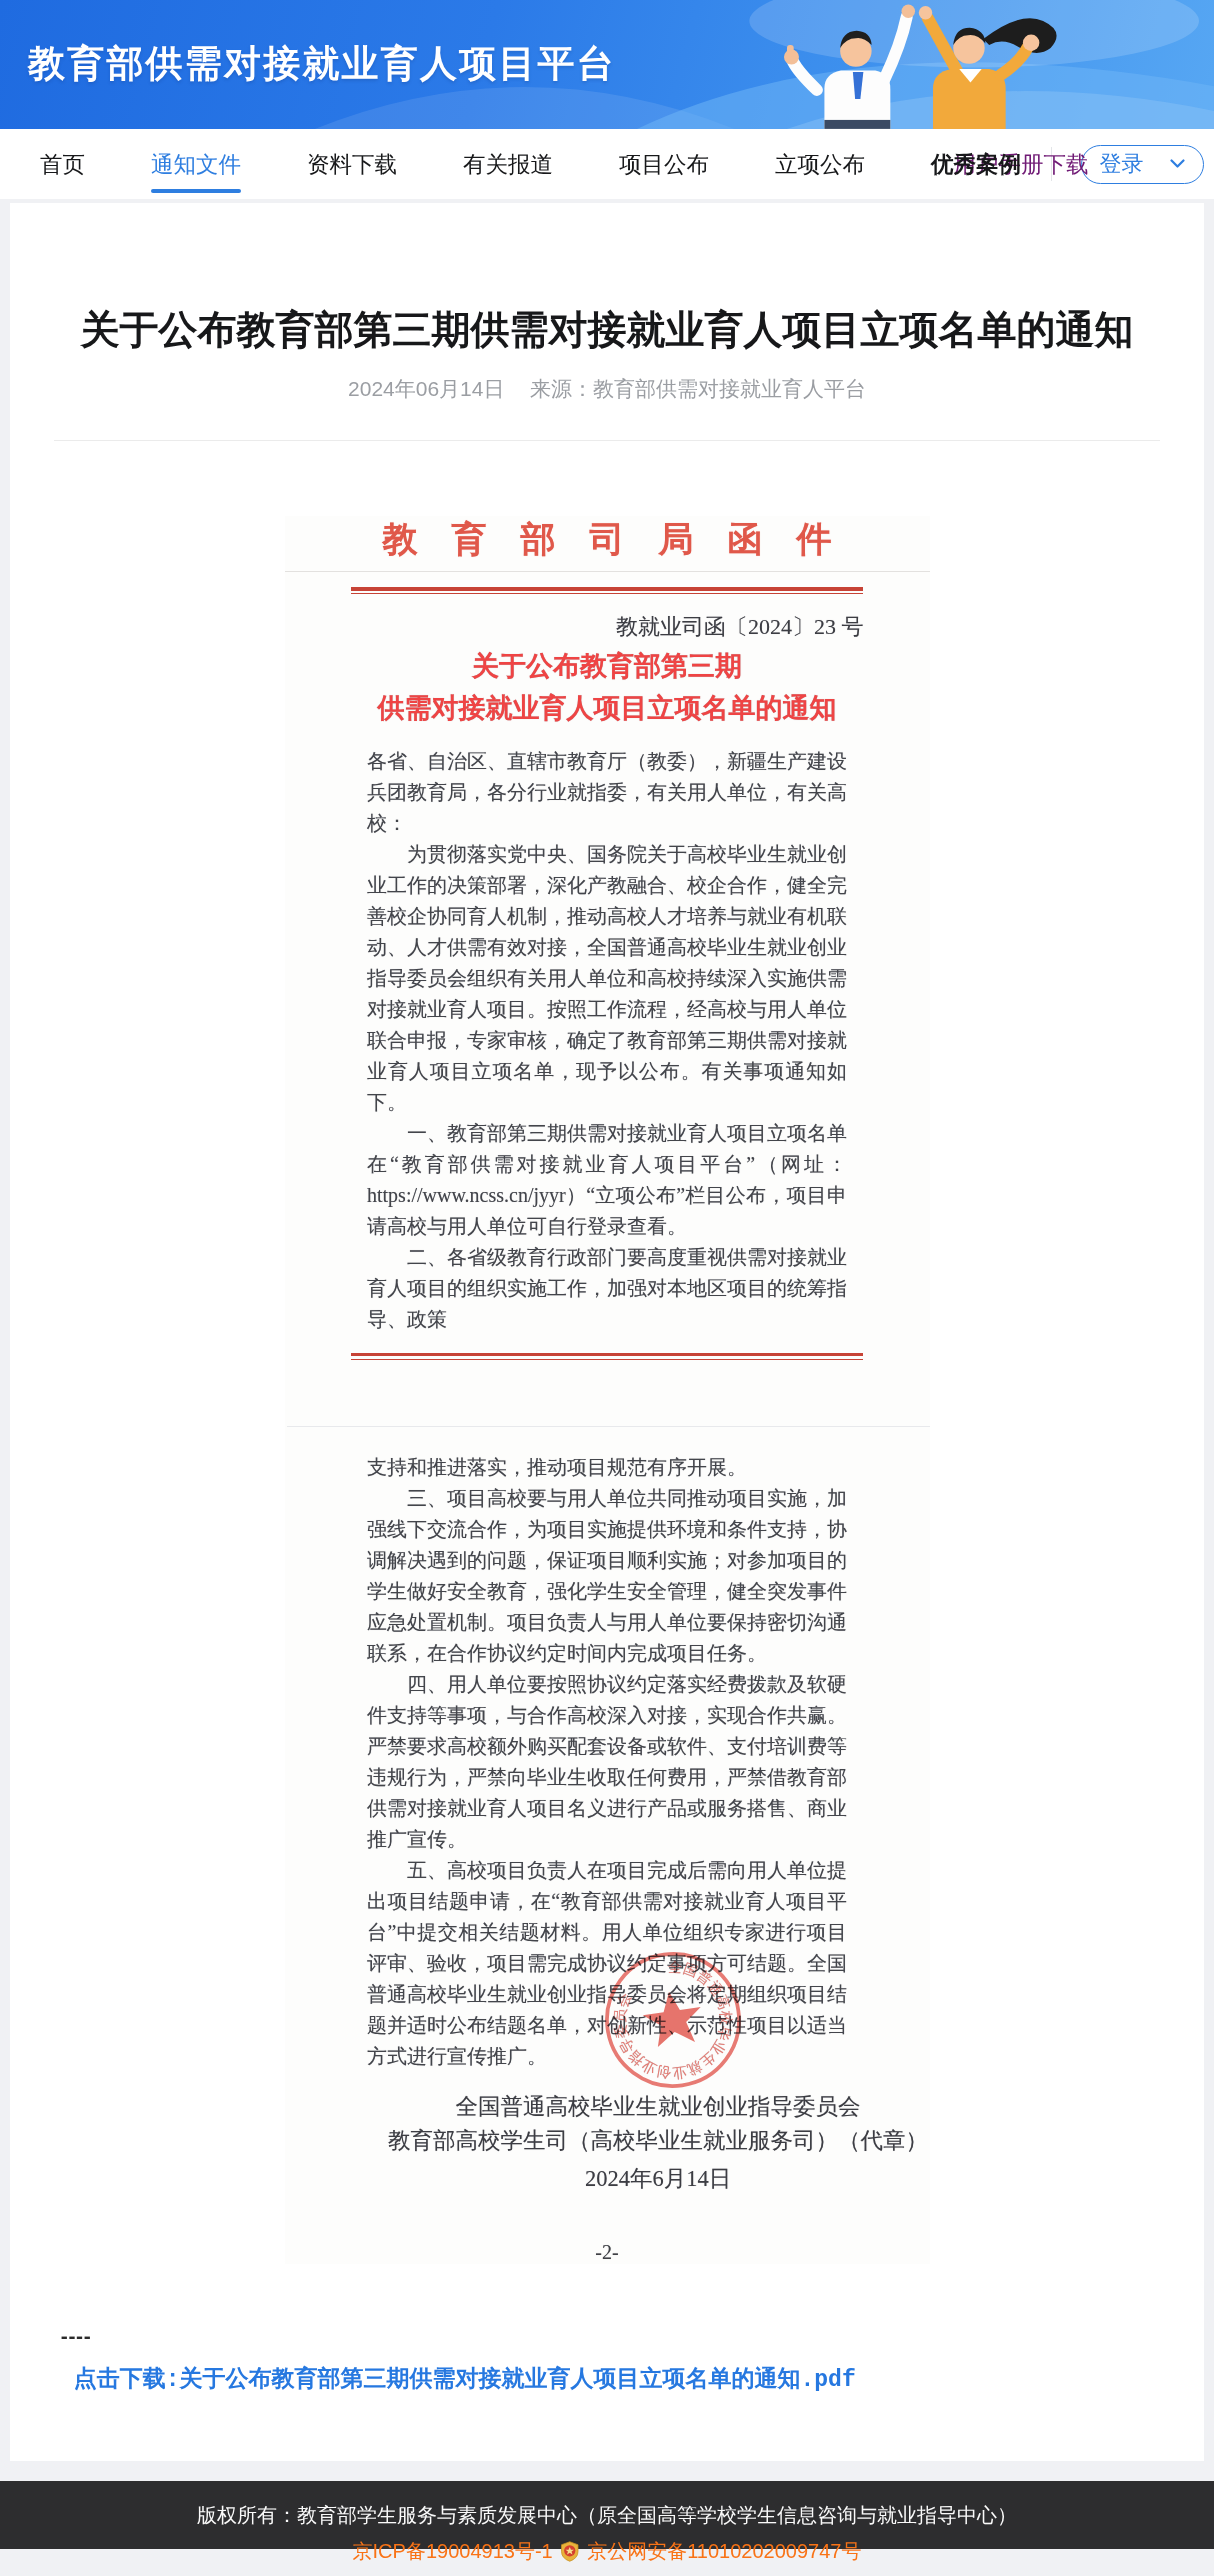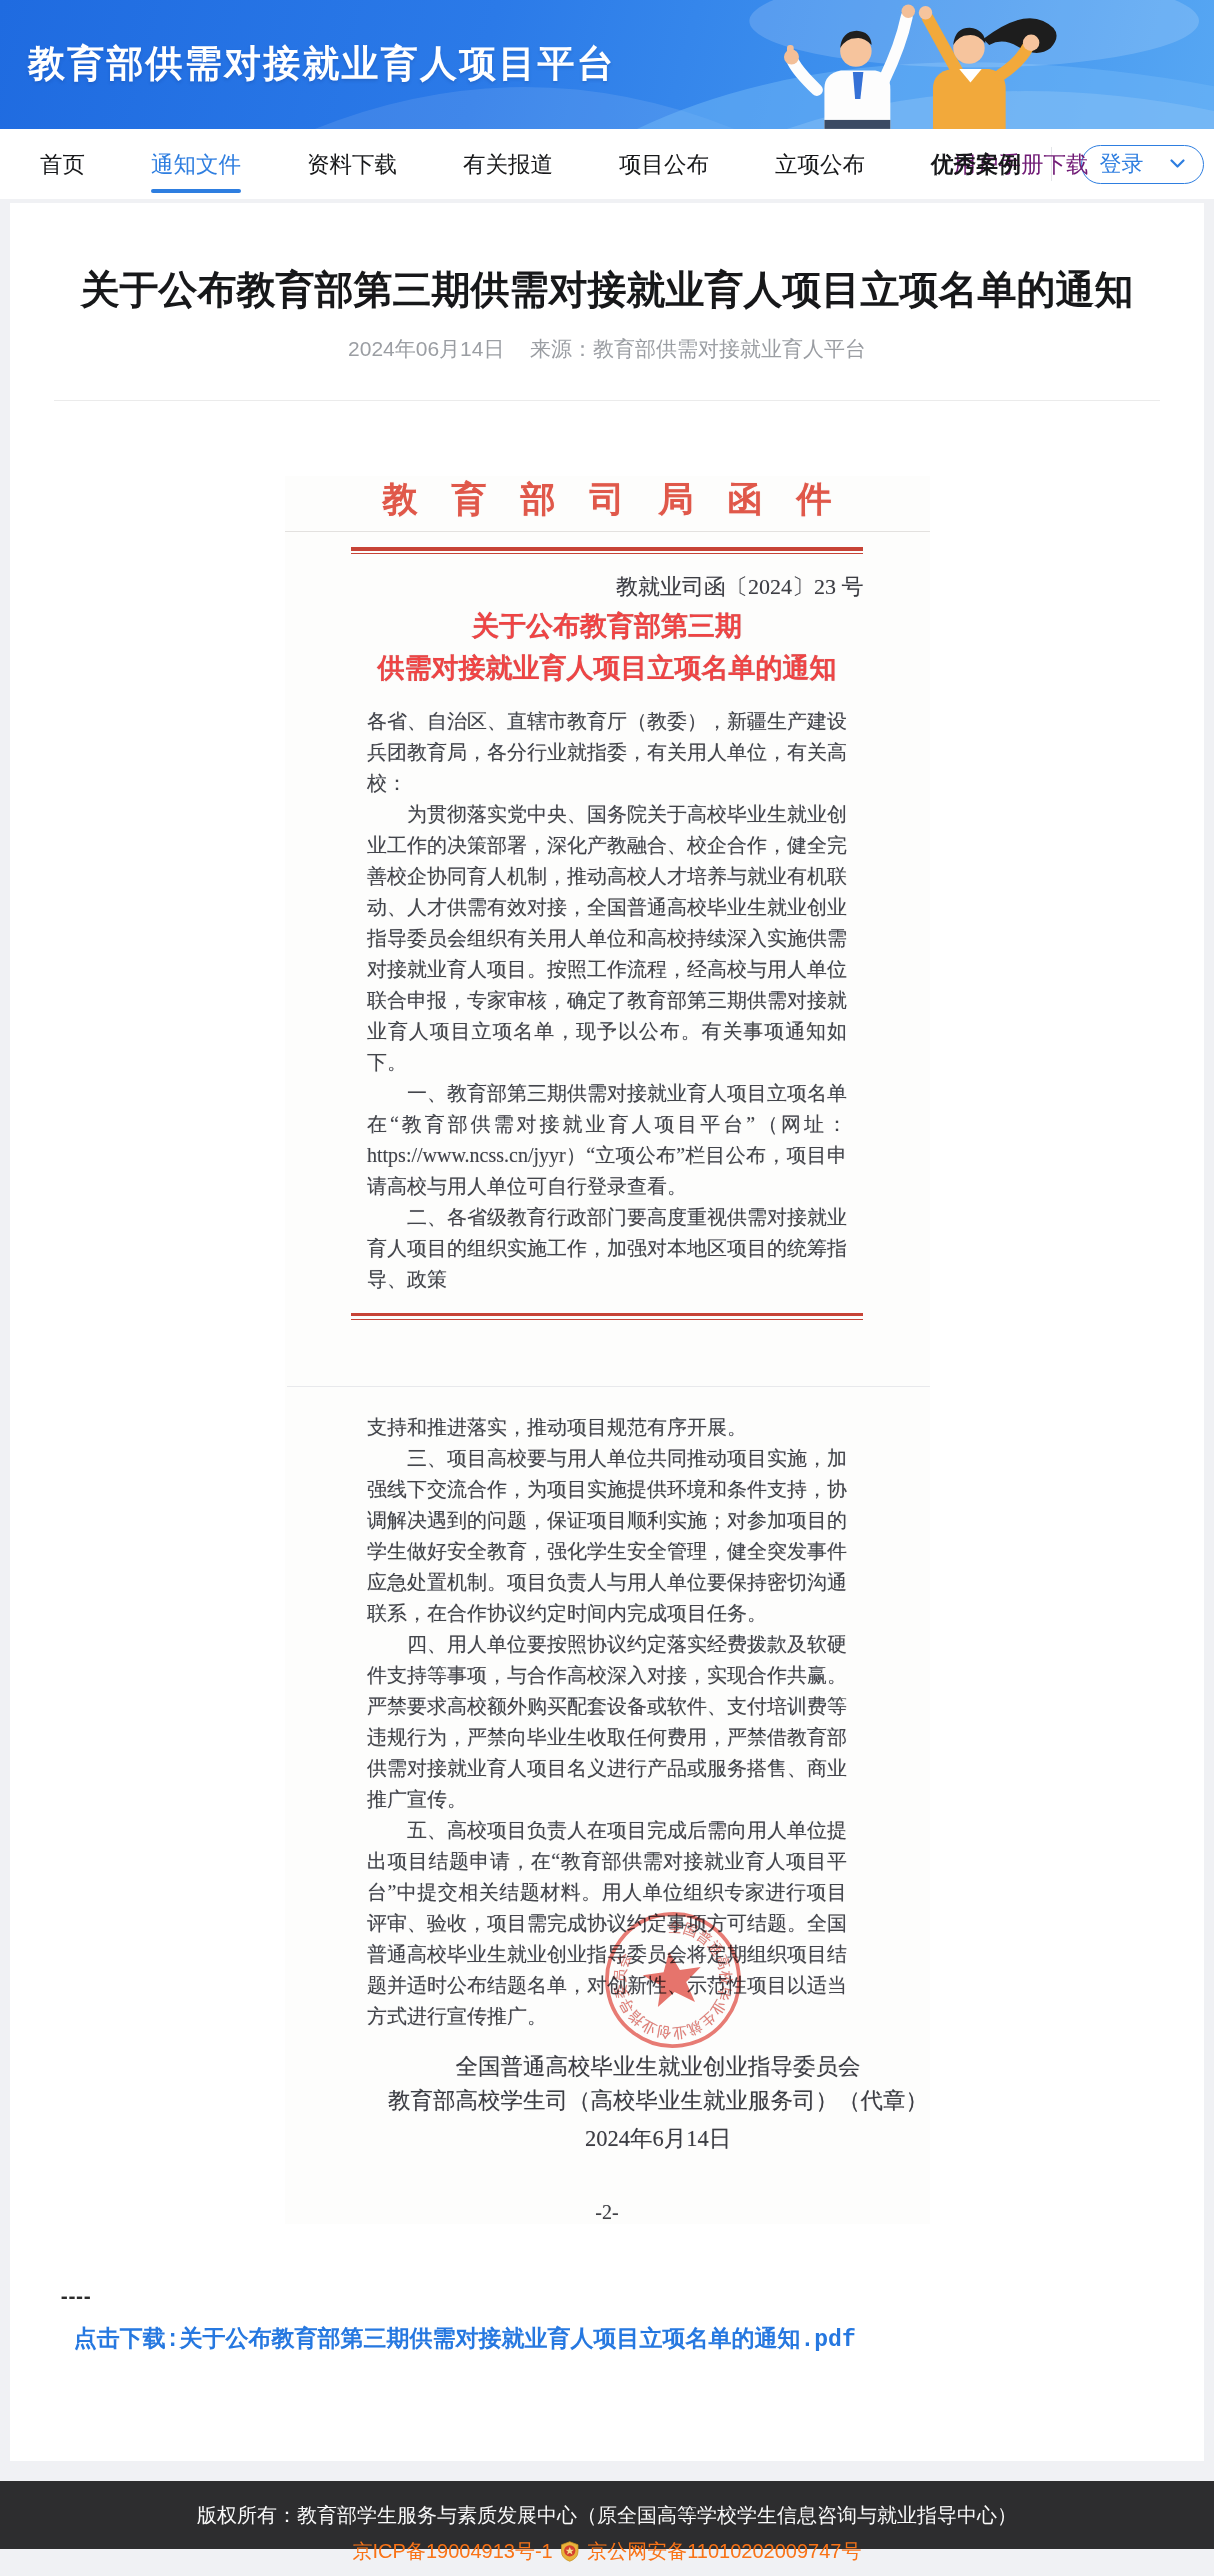--- a/index.html
+++ b/index.html
@@ -27,21 +27,21 @@
   .nav-overlap{position:relative;margin-right:0;}
   .nav-overlay-link{position:absolute;left:22.5px;top:50%;transform:translateY(-50%);
     color:#701a75;white-space:nowrap;z-index:1;}
   .nav-overlap-label{position:relative;z-index:2;font-weight:bold;}
   .nav-divider{width:1.5px;height:34px;background:#e3e5e8;align-self:center;margin-left:auto;}
   .login-btn{align-self:center;display:flex;align-items:center;gap:26px;
     border:1.5px solid #2e7ee0;border-radius:21px;height:39px;padding:0 18px;
     color:#2e7ee0;font-size:22px;margin-left:28.5px;background:#fff;cursor:pointer;box-sizing:border-box;}
   
   .main-bg{background:#f0f1f4;padding:3.7px 9.7px 20px;}
-  .card{background:#ffffff;height:2258px;overflow:hidden;box-sizing:border-box;padding-top:54px;}
+  .card{background:#ffffff;height:2258px;overflow:hidden;box-sizing:border-box;padding-top:94px;}
   .article-title{margin:0 auto;width:1072px;text-align:center;
     font-size:39px;line-height:66px;font-weight:bold;color:#17181a;}
   .article-meta{margin-top:12px;text-align:center;font-size:21px;color:#9b9ea3;}
   .article-meta .meta-date{margin-right:25.5px;}
   .article-divider{width:1106px;margin:37px auto 0;border-top:0.7px solid #ebebeb;height:0;}
   
   .doc{width:645px;margin:0 auto;position:relative;
     font-family:"Liberation Serif",serif;color:#43454b;
     text-shadow:0 0 0.7px rgba(80,80,90,.45);background:#fdfdfc;}
   .letterhead{margin-top:75px;text-align:center;font-size:35px;font-weight:bold;

